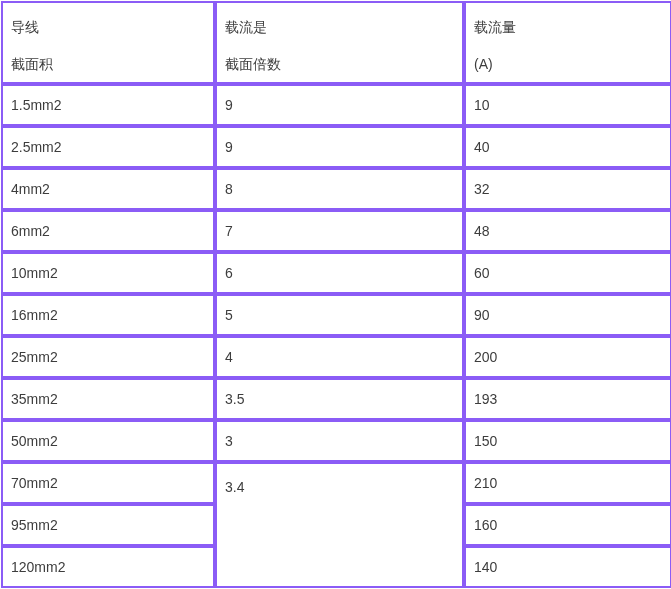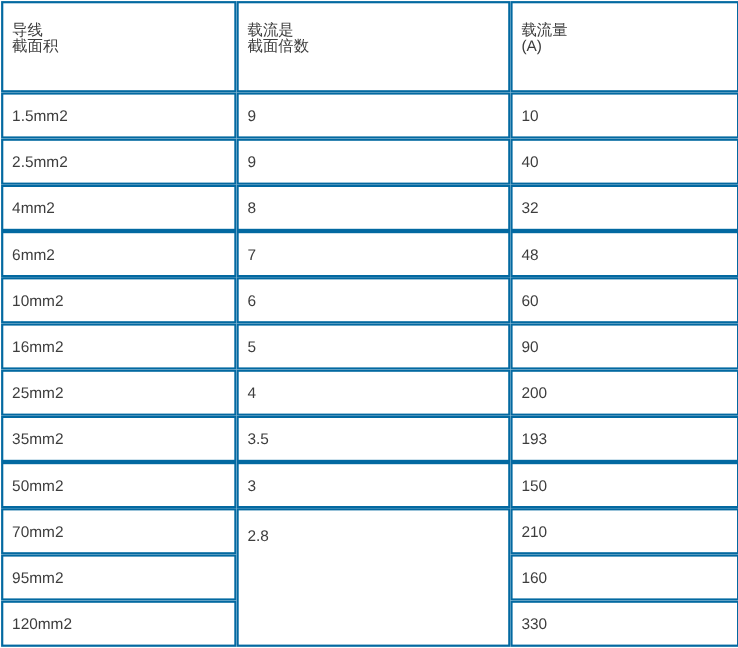--- a/index.html
+++ b/index.html
@@ -17,37 +17,38 @@
     border-collapse: separate;
     border-spacing: 0;
     table-layout: fixed;
     width: 671px;
     font-family: "Liberation Sans", "DejaVu Sans", sans-serif;
     font-size: 14px;
     color: #3d3d3d;
     margin: 1px;
   }
   table.wire-table td {
-    border: 2px solid #0369a1;
+    border: 2px solid #8b5cf6;
     box-sizing: border-box;
     background: #ffffff;
     overflow: hidden;
     white-space: nowrap;
   }
   tr.header-row {
     height: 83px;
   }
   tr.header-row td {
     vertical-align: top;
     padding: 17px 0 0 8px;
   }
   .hline {
     line-height: 14px;
   }
   .hline + .hline {
+    margin-top: 23px;
   }
   tr.data-row {
     height: 42px;
   }
   tr.data-row td {
     vertical-align: middle;
     padding: 0 0 0 8px;
   }
   tr.data-row td.merged-cell {
     vertical-align: top;
@@ -119,26 +120,26 @@
           <td>3.5</td>
           <td>193</td>
         </tr>
         <tr class="data-row">
           <td>50mm2</td>
           <td>3</td>
           <td>150</td>
         </tr>
         <tr class="data-row">
           <td>70mm2</td>
-          <td rowspan="3" class="merged-cell">2.8</td>
+          <td rowspan="3" class="merged-cell">3.4</td>
           <td>210</td>
         </tr>
         <tr class="data-row">
           <td>95mm2</td>
           <td>160</td>
         </tr>
         <tr class="data-row">
           <td>120mm2</td>
-          <td>330</td>
+          <td>140</td>
         </tr>
       </tbody>
   </table>
 </div>
 
 </body></html>

